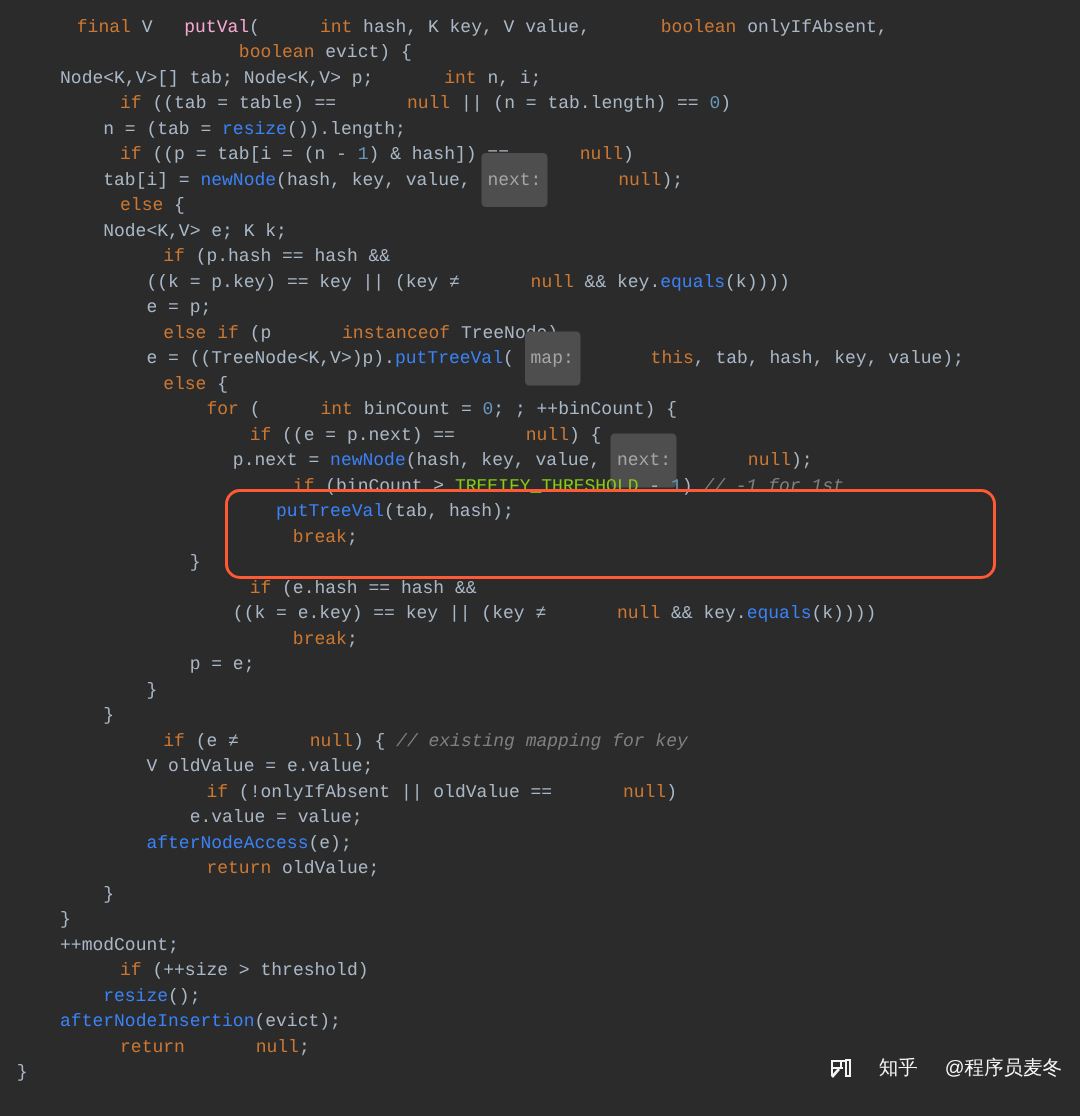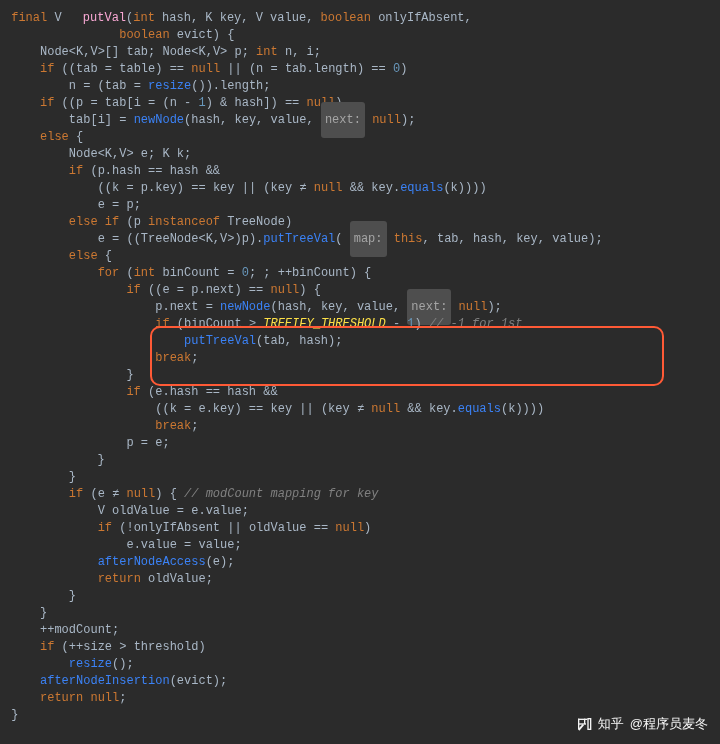--- a/index.html
+++ b/index.html
@@ -14,46 +14,46 @@
     color: #a9b7c6;
     overflow: hidden;
     position: relative;
   }
   pre {
     margin: 0;
     padding: 10px 4px 10px 4px;
     white-space: pre;
     font-family: inherit;
   }
-  .kw   { color: #cc7832; }           
+  .kw   { color: #cc7832; margin-left: 40px; }           
   .ty   { color: #a9b7c6; }           
   .fn   { color: #3b82f6; }           
   .fnd  { color: #f9a8d4; padding-left: 14px; }           
   .id   { color: #a9b7c6; }           
   .u    { text-decoration-color: #777; }
   .num  { color: #6897bb; }           
   .cmt  { color: #808080; font-style: italic; }
-  .con  { color: #fde047; font-style: italic; } 
+  .con  { color: #84cc16; } 
   .hint { background: #4e4e4e; color: #a5a5a5; border-radius: 3px; padding: 11px 4px; font-style: normal;}
   .highlight-box {
     position: absolute;
     border: 2px solid #ff5a36;
     border-radius: 10px;
     pointer-events: none;
   }
   .watermark {
     position: absolute;
     right: 12px;
-    bottom: 12px;
+    bottom: 24px;
     font-family: -apple-system, "Helvetica Neue", Arial, sans-serif;
     font-size: 13px;
     color: #ffffff;
     display: flex;
     align-items: center;
-    gap: 6px;
+    gap: 18px;
     opacity: 0.95;
   }
   .watermark svg { display:block; }
 </style>
 </head>
 <body>
 
 <pre> <span class="kw">final</span> <span class="ty">V</span> <span class="fnd">putVal</span>(<span class="kw">int</span> <span class="id">hash</span>, <span class="ty">K</span> <span class="id">key</span>, <span class="ty">V</span> <span class="id">value</span>, <span class="kw">boolean</span> <span class="id">onlyIfAbsent</span>,
                 <span class="kw">boolean</span> <span class="id">evict</span>) {
      <span class="ty">Node</span><span class="ty">&lt;K,V&gt;[]</span> <span class="u">tab</span>; <span class="ty">Node</span><span class="ty">&lt;K,V&gt;</span> <span class="u">p</span>; <span class="kw">int</span> <span class="u">n</span>, <span class="u">i</span>;
@@ -75,21 +75,21 @@
                      <span class="kw">if</span> (<span class="u">binCount</span> ≥ <span class="con">TREEIFY_THRESHOLD</span> - <span class="num">1</span>) <span class="cmt">// -1 for 1st</span>
                          <span class="fn">putTreeVal</span>(<span class="u">tab</span>, <span class="id">hash</span>);
                      <span class="kw">break</span>;
                  }
                  <span class="kw">if</span> (<span class="u">e</span>.<span class="id">hash</span> == <span class="id">hash</span> &amp;&amp;
                      ((<span class="u">k</span> = <span class="u">e</span>.<span class="id">key</span>) == <span class="id">key</span> || (<span class="id">key</span> ≠ <span class="kw">null</span> &amp;&amp; <span class="id">key</span>.<span class="fn">equals</span>(<span class="u">k</span>))))
                      <span class="kw">break</span>;
                  <span class="u">p</span> = <span class="u">e</span>;
              }
          }
-         <span class="kw">if</span> (<span class="u">e</span> ≠ <span class="kw">null</span>) { <span class="cmt">// modCount mapping for key</span>
+         <span class="kw">if</span> (<span class="u">e</span> ≠ <span class="kw">null</span>) { <span class="cmt">// existing mapping for key</span>
              <span class="ty">V</span> <span class="id">oldValue</span> = <span class="u">e</span>.<span class="id">value</span>;
              <span class="kw">if</span> (!<span class="id">onlyIfAbsent</span> || <span class="id">oldValue</span> == <span class="kw">null</span>)
                  <span class="u">e</span>.<span class="id">value</span> = <span class="id">value</span>;
              <span class="fn">afterNodeAccess</span>(<span class="u">e</span>);
              <span class="kw">return</span> <span class="id">oldValue</span>;
          }
      }
      ++<span class="id">modCount</span>;
      <span class="kw">if</span> (++<span class="id">size</span> &gt; <span class="id">threshold</span>)
          <span class="fn">resize</span>();

